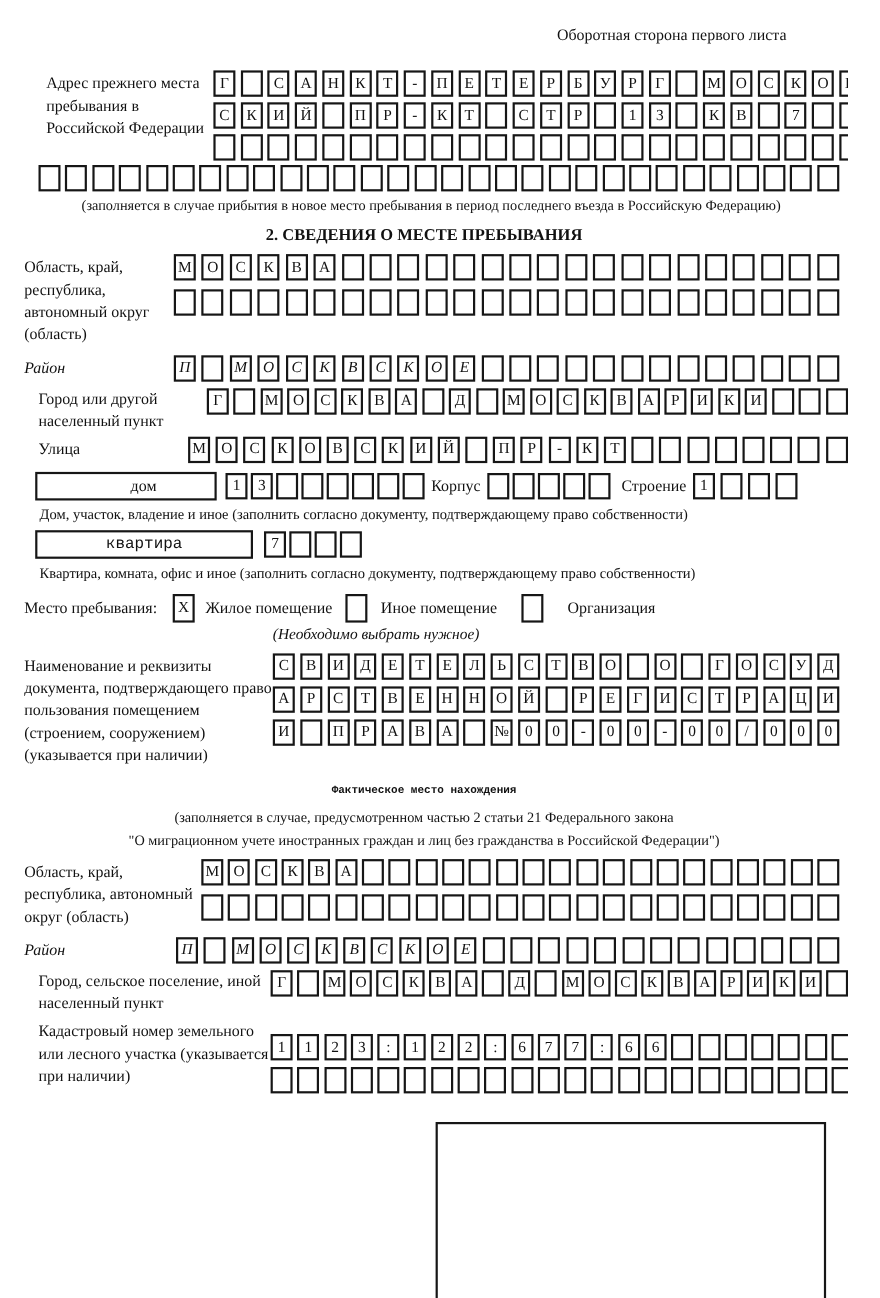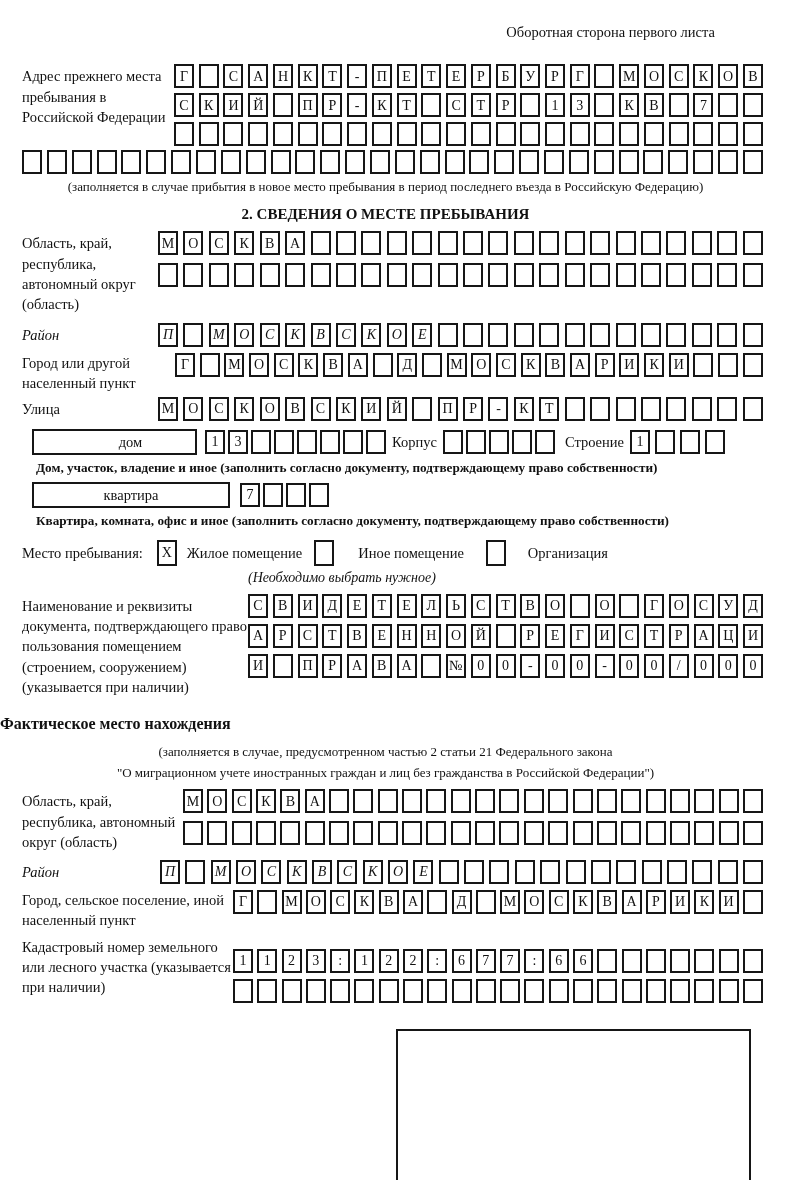--- a/index.html
+++ b/index.html
@@ -9,21 +9,21 @@
     background: #ffffff; color: #111;
     font-family: "Liberation Serif", "DejaVu Serif", serif;
     font-size: 14.5px; line-height: 1.4;
   }
   .page { position: relative; width: 771px; height: 1180px; overflow: hidden; }
 
   .hdr { text-align: right; padding: 22px 56px 0 0; font-size: 14.5px; }
 
   .block { display: flex; align-items: flex-start; margin-left: 22px; }
   .lbl { flex: none; padding-top: 2px; }
-  .w152 { width: 152px; } .w136 { width: 136px; } .w153 { width: 153px; }
+  .w152 { width: 152px; margin-left: 20px; } .w136 { width: 136px; } .w153 { width: 153px; }
   .w226 { width: 226px; } .w161 { width: 161px; } .w138 { width: 138px; }
   .w211 { width: 211px; font-family: Liberation Serif, serif; }
 
   .rows { display: flex; flex-direction: column; gap: 5px; }
   .rows.g8 { gap: 8px; }
 
   .cells { display: flex; justify-content: space-between; }
   .cw589 { width: 589px; } .cw741 { width: 741px; } .cw605 { width: 605px; }
   .cw588 { width: 588px; } .cw515 { width: 515px; } .cw580 { width: 580px; }
   .cw603 { width: 603px; } .cw530 { width: 530px; }
@@ -35,30 +35,30 @@
     border: 2px solid #161616;
     display: flex; align-items: center; justify-content: center;
     font-size: 14px; background: #fff;
   }
 
   .widebox {
     flex: none; height: 26px; border: 2px solid #161616;
     display: flex; align-items: center; justify-content: center;
     font-size: 14.5px; background: #fff;
   }
-  .wb165 { width: 165px; padding-left: 32px; } .wb198 { width: 198px; }
-
-  .mt4 { margin-top: 4px; } .mt6 { margin-top: 6px; } .mt8 { margin-top: 8px; font-style: italic; }
+  .wb165 { width: 165px; padding-left: 32px; } .wb198 { width: 198px; font-family: Liberation Mono, monospace; }
+
+  .mt4 { margin-top: 4px; padding-left: 13px; } .mt6 { margin-top: 6px; } .mt8 { margin-top: 8px; font-style: italic; }
   .ml22 { margin-left: 22px; }
 
   .note { font-size: 13px; }
   .center { text-align: center; }
-  .caption { font-size: 13.2px; margin: 4px 12px 2px 36px; font-weight: bold; }
+  .caption { font-size: 13.2px; margin: 4px 12px 2px 36px; }
   .title { text-align: center; font-weight: bold; font-size: 15px; margin: 8px 0 6px; }
-  .subtitle { font-weight: bold; font-size: 16px; margin: 16px 0 6px; }
+  .subtitle { text-align: center; font-weight: bold; font-size: 10px; margin: 16px 0 6px; font-family: Liberation Mono, monospace; }
 
   .stayrow { display: flex; align-items: center; margin: 10px 0 0 22px; }
   .stayrow .cell { height: 26px; }
   .staynote { font-size: 14px; margin: 2px 0 4px 248px; font-style: italic; }
 
   .inline-lbl { flex: none; }
 
   .housegrp { display: flex; align-items: center; margin: 8px 0 0 32px; }
   .grp-lbl { margin: 0 6px; flex: none; }
 
@@ -380,21 +380,21 @@
         <div class="cell"></div>
       </div>
   </div>
   <div class="caption">Квартира, комната, офис и иное (заполнить согласно документу, подтверждающему право собственности)</div>
 
   <div class="stayrow">
     <span class="inline-lbl">Место пребывания:</span>
     <div class="cell" style="margin-left:14px">X</div>
     <span class="inline-lbl" style="margin-left:10px">Жилое помещение</span>
     <div class="cell" style="margin-left:12px"></div>
-    <span class="inline-lbl" style="margin-left:24px">Иное помещение</span>
+    <span class="inline-lbl" style="margin-left:12px">Иное помещение</span>
     <div class="cell" style="margin-left:22px"></div>
     <span class="inline-lbl" style="margin-left:22px">Организация</span>
   </div>
   <div class="staynote">(Необходимо выбрать нужное)</div>
 
   <div class="block mt6">
     <div class="lbl w226">Наименование и реквизиты документа, подтверждающего право пользования помещением (строением, сооружением) (указывается при наличии)</div>
     <div class="rows" style="gap:6px">
       <div class="cells cw515">
           <div class="cell">С</div>

